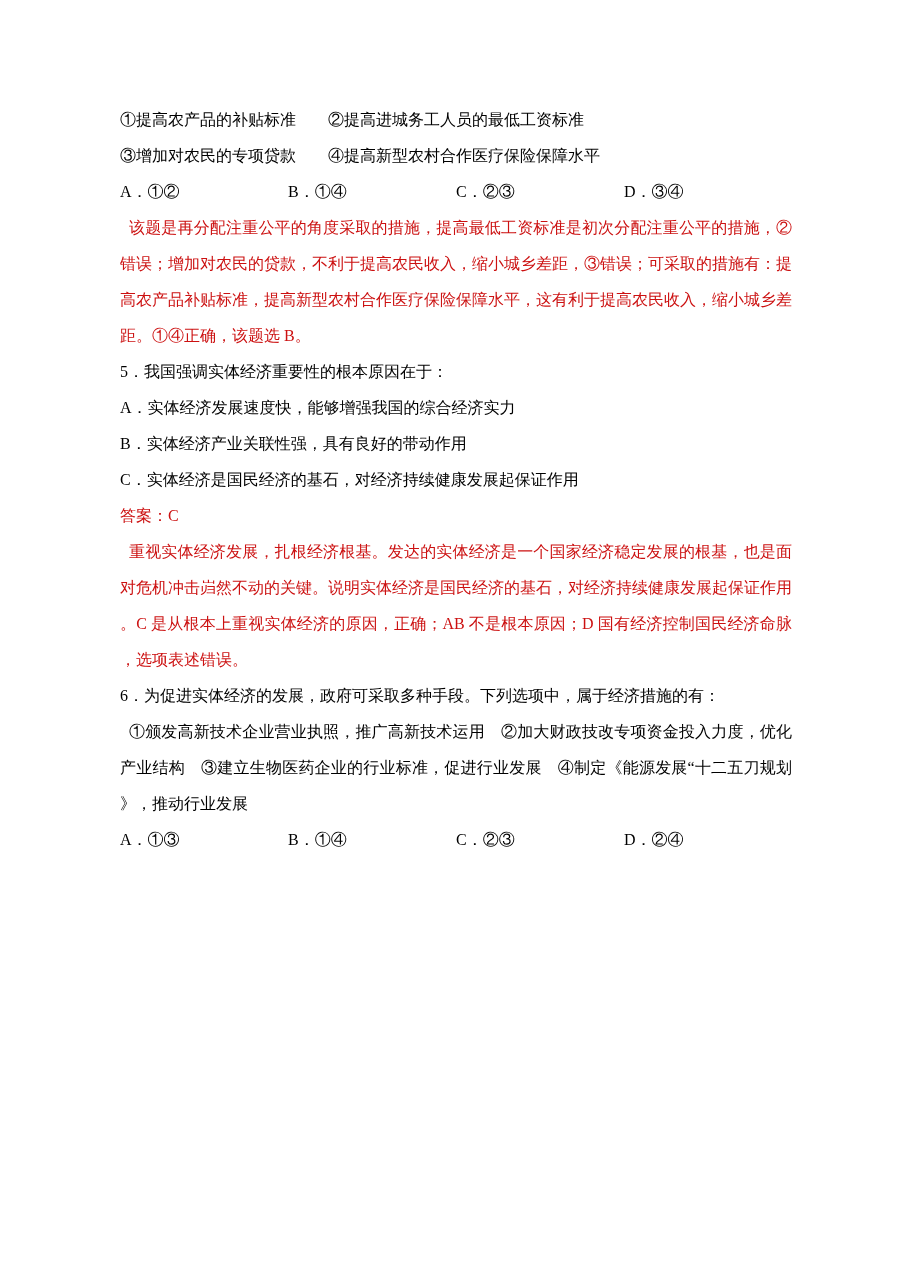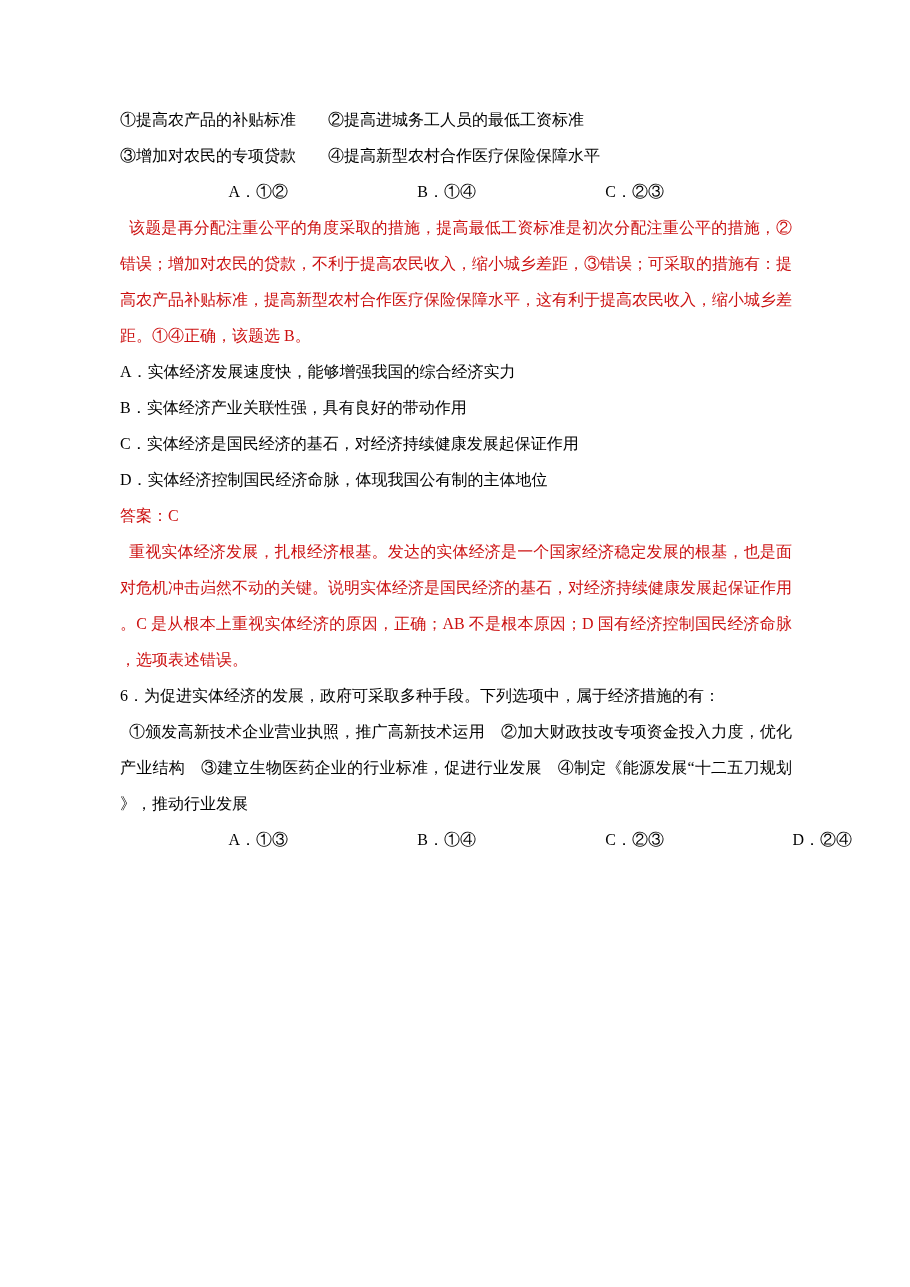--- a/index.html
+++ b/index.html
@@ -24,42 +24,42 @@
     line-height: 36px;
     color: #000000;
     text-align: justify;
     word-break: break-all;
     line-break: anywhere;
   }
   p.block.red { color: var(--red, #cc0000); }
   p.block.indent { text-indent: 9px; }
   p.options {
     display: flex;
-    text-align: right;
-    gap: 20px;
+    text-align: left;
   }
   p.options span { flex: 0 0 25%; }
 </style>
 </head>
 <body style="--red: #cc1111; background: rgb(255, 255, 255);">
 
 <div class="page">
   <div class="content" id="content">
       <p class="block">①提高农产品的补贴标准　　②提高进城务工人员的最低工资标准</p>
       <p class="block">③增加对农民的专项贷款　　④提高新型农村合作医疗保险保障水平</p>
       <p class="block options">
         <span>A．①②</span>
         <span>B．①④</span>
         <span>C．②③</span>
+        <span>D．③④</span>
       </p>
       <p class="block red indent">该题是再分配注重公平的角度采取的措施，提高最低工资标准是初次分配注重公平的措施，②错误；增加对农民的贷款，不利于提高农民收入，缩小城乡差距，③错误；可采取的措施有：提高农产品补贴标准，提高新型农村合作医疗保险保障水平，这有利于提高农民收入，缩小城乡差距。①④正确，该题选 B。</p>
+      <p class="block">5．我国强调实体经济重要性的根本原因在于：</p>
       <p class="block">A．实体经济发展速度快，能够增强我国的综合经济实力</p>
       <p class="block">B．实体经济产业关联性强，具有良好的带动作用</p>
       <p class="block">C．实体经济是国民经济的基石，对经济持续健康发展起保证作用</p>
-      <p class="block">D．实体经济控制国民经济命脉，体现我国公有制的主体地位</p>
       <p class="block red">答案：C</p>
       <p class="block red indent">重视实体经济发展，扎根经济根基。发达的实体经济是一个国家经济稳定发展的根基，也是面对危机冲击岿然不动的关键。说明实体经济是国民经济的基石，对经济持续健康发展起保证作用。C 是从根本上重视实体经济的原因，正确；AB 不是根本原因；D 国有经济控制国民经济命脉，选项表述错误。</p>
       <p class="block">6．为促进实体经济的发展，政府可采取多种手段。下列选项中，属于经济措施的有：</p>
       <p class="block indent">①颁发高新技术企业营业执照，推广高新技术运用　②加大财政技改专项资金投入力度，优化产业结构　③建立生物医药企业的行业标准，促进行业发展　④制定《能源发展“十二五刀规划》，推动行业发展</p>
       <p class="block options">
         <span>A．①③</span>
         <span>B．①④</span>
         <span>C．②③</span>
         <span>D．②④</span>
       </p>

